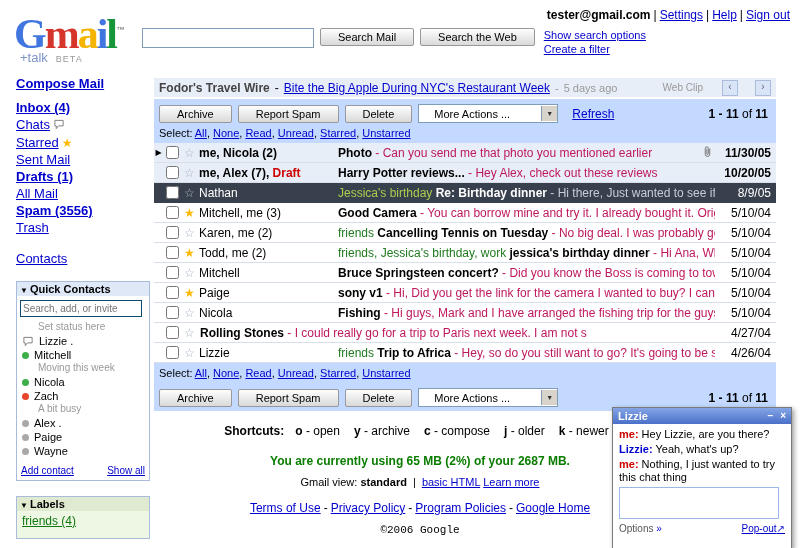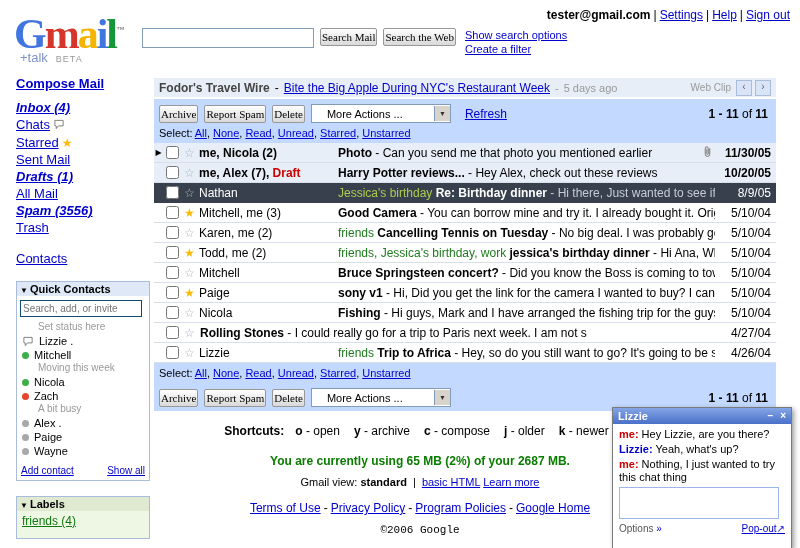--- a/index.html
+++ b/index.html
@@ -15,30 +15,30 @@
   
   .logo{position:absolute;left:14px;top:8px;width:125px;}
   .gmail-word{font-family:"Liberation Serif",serif;font-size:42px;font-weight:bold;line-height:44px;letter-spacing:-2px;}
   .gmail-word sup{font-size:9px;color:#888;letter-spacing:0;font-family:"Liberation Sans",sans-serif;}
   .talk-line{font-size:13px;color:#7d93c9;margin-top:-6px;padding-left:6px;}
   .talk-line .beta{font-size:9px;color:#999;margin-left:8px;letter-spacing:1px;}
 
   
   .search-area{position:absolute;left:142px;top:28px;display:flex;align-items:flex-start;gap:6px;}
   .search-input{width:164px;height:16px;border:1px solid #7f9db9;font-size:12px;padding:1px 3px;font-family:inherit;}
-  .btn{font-family:Liberation Serif, serif;font-size:11px;padding:2px 1px;background:linear-gradient(#fefefe,#d9d9d9);
+  .btn{font-family:Liberation Sans, sans-serif;font-size:11px;padding:2px 17px;background:linear-gradient(#fefefe,#d9d9d9);
        border:1px solid #989898;border-radius:2px;color:#000;cursor:pointer;white-space:nowrap;}
   .search-links{display:flex;flex-direction:column;font-size:11px;line-height:14px;margin-left:3px;}
 
   
   .sidebar{position:absolute;left:16px;top:76px;width:134px;}
   .compose{display:inline-block;font-weight:bold;margin-bottom:10px;}
   .nav{list-style:none;margin:0;padding:0;}
   .nav li{margin-bottom:3px;line-height:14px;white-space:nowrap;}
-  .bold{font-weight:bold;font-style:italic;}
+  .bold{font-weight:bold;}
   .navstar{color:var(--star_yellow,#ffb900);font-size:12px;margin-left:3px;}
   .navbubble{margin-left:3px;vertical-align:-1px;display:inline-block;}
   .contacts-link{display:inline-block;margin-top:13px;}
 
   .panel{border:1px solid #a9bcdb;margin-top:15px;background:#fff;}
   .panel-header{background:#dfe8f7;font-size:11px;font-weight:bold;padding:1px 3px;}
   .panel-header .tri{font-size:8px;margin-right:2px;}
   .qc-search{width:116px;margin:4px 3px 2px;border:1px solid #0c4a6e;font-size:10px;padding:1px 2px;height:13px;font-family:inherit;}
   #qc-list{padding:2px 0 0;}
   .contact{display:flex;align-items:center;gap:5px;padding:1px 5px;font-size:11px;line-height:12px;cursor:pointer;}
@@ -52,21 +52,21 @@
 
   .labels-panel .panel-header{background:#dfead0;}
   .labels-body{background:#eef7e3;padding:3px 5px 10px;font-size:12px;}
   .label-link{color:#117711;}
 
   
   #main{position:absolute;left:154px;top:78px;width:622px;}
   .webclip{height:19px;background:var(--panel_bg,#e8eef7);display:flex;align-items:center;gap:5px;font-size:12px;padding:0 5px;white-space:nowrap;overflow:hidden;}
   .wc-source{font-weight:bold;color:#444;}
   .wc-age{color:#999;font-size:11px;}
-  .wc-right{margin-left:auto;display:flex;align-items:center;gap:3px;}
+  .wc-right{margin-left:auto;display:flex;align-items:center;gap:17px;}
   .wc-tag{color:#999;font-size:10px;margin-right:2px;}
   .wc-btn{width:14px;height:14px;background:#d9e4f7;border:1px solid #a9bcdb;font-size:10px;line-height:12px;text-align:center;color:#667;cursor:pointer;}
 
   .blue-wrap{background:var(--toolbar_bg,#c3d9ff);margin-top:2px;}
   .toolbar{display:flex;align-items:center;gap:6px;padding:5px 5px 4px;}
   .refresh{font-size:12px;margin-left:8px;}
   .count{margin-left:auto;font-size:12px;padding-right:3px;white-space:nowrap;}
   .dd{display:inline-flex;align-items:center;background:#fff;border:1px solid #7f9db9;height:17px;font-size:11px;cursor:pointer;}
   .dd-label{padding:0 15px;min-width:92px;}
   .dd-arrow{width:15px;height:15px;background:#d8d4cc;border-left:1px solid #7f9db9;font-size:7px;display:flex;align-items:center;justify-content:center;color:#333;}
@@ -81,21 +81,21 @@
   .cb{width:13px;height:13px;margin:0 3px;flex:none;}
   .star{width:15px;flex:none;text-align:center;font-size:12px;color:#a9b4c4;}
   .star.on{color:var(--star_yellow,#ffb900);}
   .sender{width:136px;flex:none;white-space:nowrap;overflow:hidden;padding-left:2px;}
   .unread .sender,.unread .date{font-weight:bold;}
   .draft{color:var(--draft_red,#cc0000);}
   .subj{flex:1;white-space:nowrap;overflow:hidden;padding-left:3px;}
   .mlabel{color:var(--label_green,#1f7a1f);}
   .dark .mlabel{color:#aace4f;}
   .subject{font-weight:bold;}
-  .snip{color:#000000;}
+  .snip{color:#be185d;}
   .dark .snip{color:#c6cdd8;}
   .clip{flex:none;width:12px;}
   .date{width:56px;flex:none;text-align:right;padding-right:5px;font-size:12px;}
 
   
   .footer{position:absolute;left:90px;top:424px;width:660px;text-align:center;}
   .shortcuts{font-size:12px;margin-bottom:16px;}
   .shortcuts .sl{font-weight:bold;margin-right:4px;}
   .shortcut{margin:0 7px;}
   .storage{color:var(--storage_green,#0a7d00);font-weight:bold;font-size:12px;margin-bottom:8px;}

